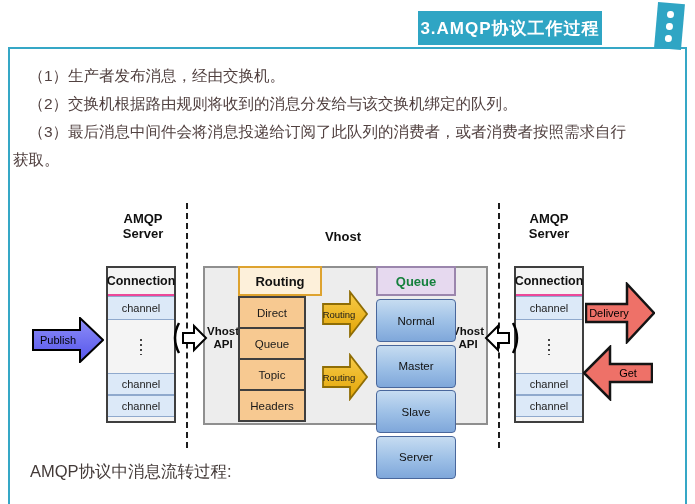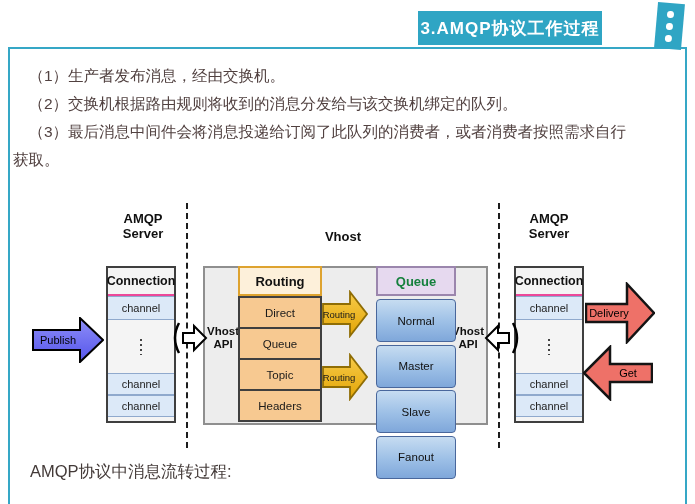--- a/index.html
+++ b/index.html
@@ -48,21 +48,21 @@
     background:repeating-linear-gradient(to bottom,#444 0 2px,transparent 2px 5px); }
 
   .vhostbox { position:absolute; left:203px; top:71px; width:285px; height:159px;
     background:#ededed; border:2px solid #8f8f8f; }
   .vapi { position:absolute; top:130px; width:40px; text-align:center;
     font-weight:bold; font-size:11.5px; line-height:13px; color:#101010; }
 
   .exhead { position:absolute; left:238px; top:71px; width:84px; height:30px;
     background:#fdf0da; border:2.5px solid #dea32f; display:flex; align-items:center;
     justify-content:center; font-weight:bold; font-size:13px; color:#111; }
-  .exrows { position:absolute; left:238px; top:101px; width:84px; }
+  .exrows { position:absolute; left:238px; top:101px; width:68px; }
   .exrow { height:33px; margin-top:-2px; background:#f7c991; border:2px solid #3f3f3f;
     display:flex; align-items:center; justify-content:center; font-size:11.5px; color:#1a1a1a; }
   .exrow:first-child { margin-top:0; }
 
   .quhead { position:absolute; left:376px; top:71px; width:80px; height:30px;
     background:#e6d9ef; border:2px solid #9b86ad; display:flex; align-items:center;
     justify-content:center; font-weight:bold; font-size:13px; color:#15803d; }
   .qurows { position:absolute; left:376px; top:104px; width:80px; }
   .qurow { height:43px; margin-bottom:2.5px; border:1.5px solid #49679c; border-radius:4px;
     background:linear-gradient(180deg,#c6dcf1 0%,#9cbfe6 55%,#7fa7da 100%);
@@ -118,21 +118,21 @@
       <div class="exrow">Queue</div>
       <div class="exrow">Topic</div>
       <div class="exrow">Headers</div>
     </div>
 
     <div class="quhead">Queue</div>
     <div class="qurows">
       <div class="qurow">Normal</div>
       <div class="qurow">Master</div>
       <div class="qurow">Slave</div>
-      <div class="qurow">Fanout</div>
+      <div class="qurow">Server</div>
     </div>
 
     <div class="connbox" style="left:514px;">
       <div class="connhead">Connection</div>
       <div class="chrow">channel</div>
       <div class="chgap">
           <span class="vdots"></span>
         </div>
       <div class="chrow b">channel</div>
       <div class="chrow b">channel</div>

